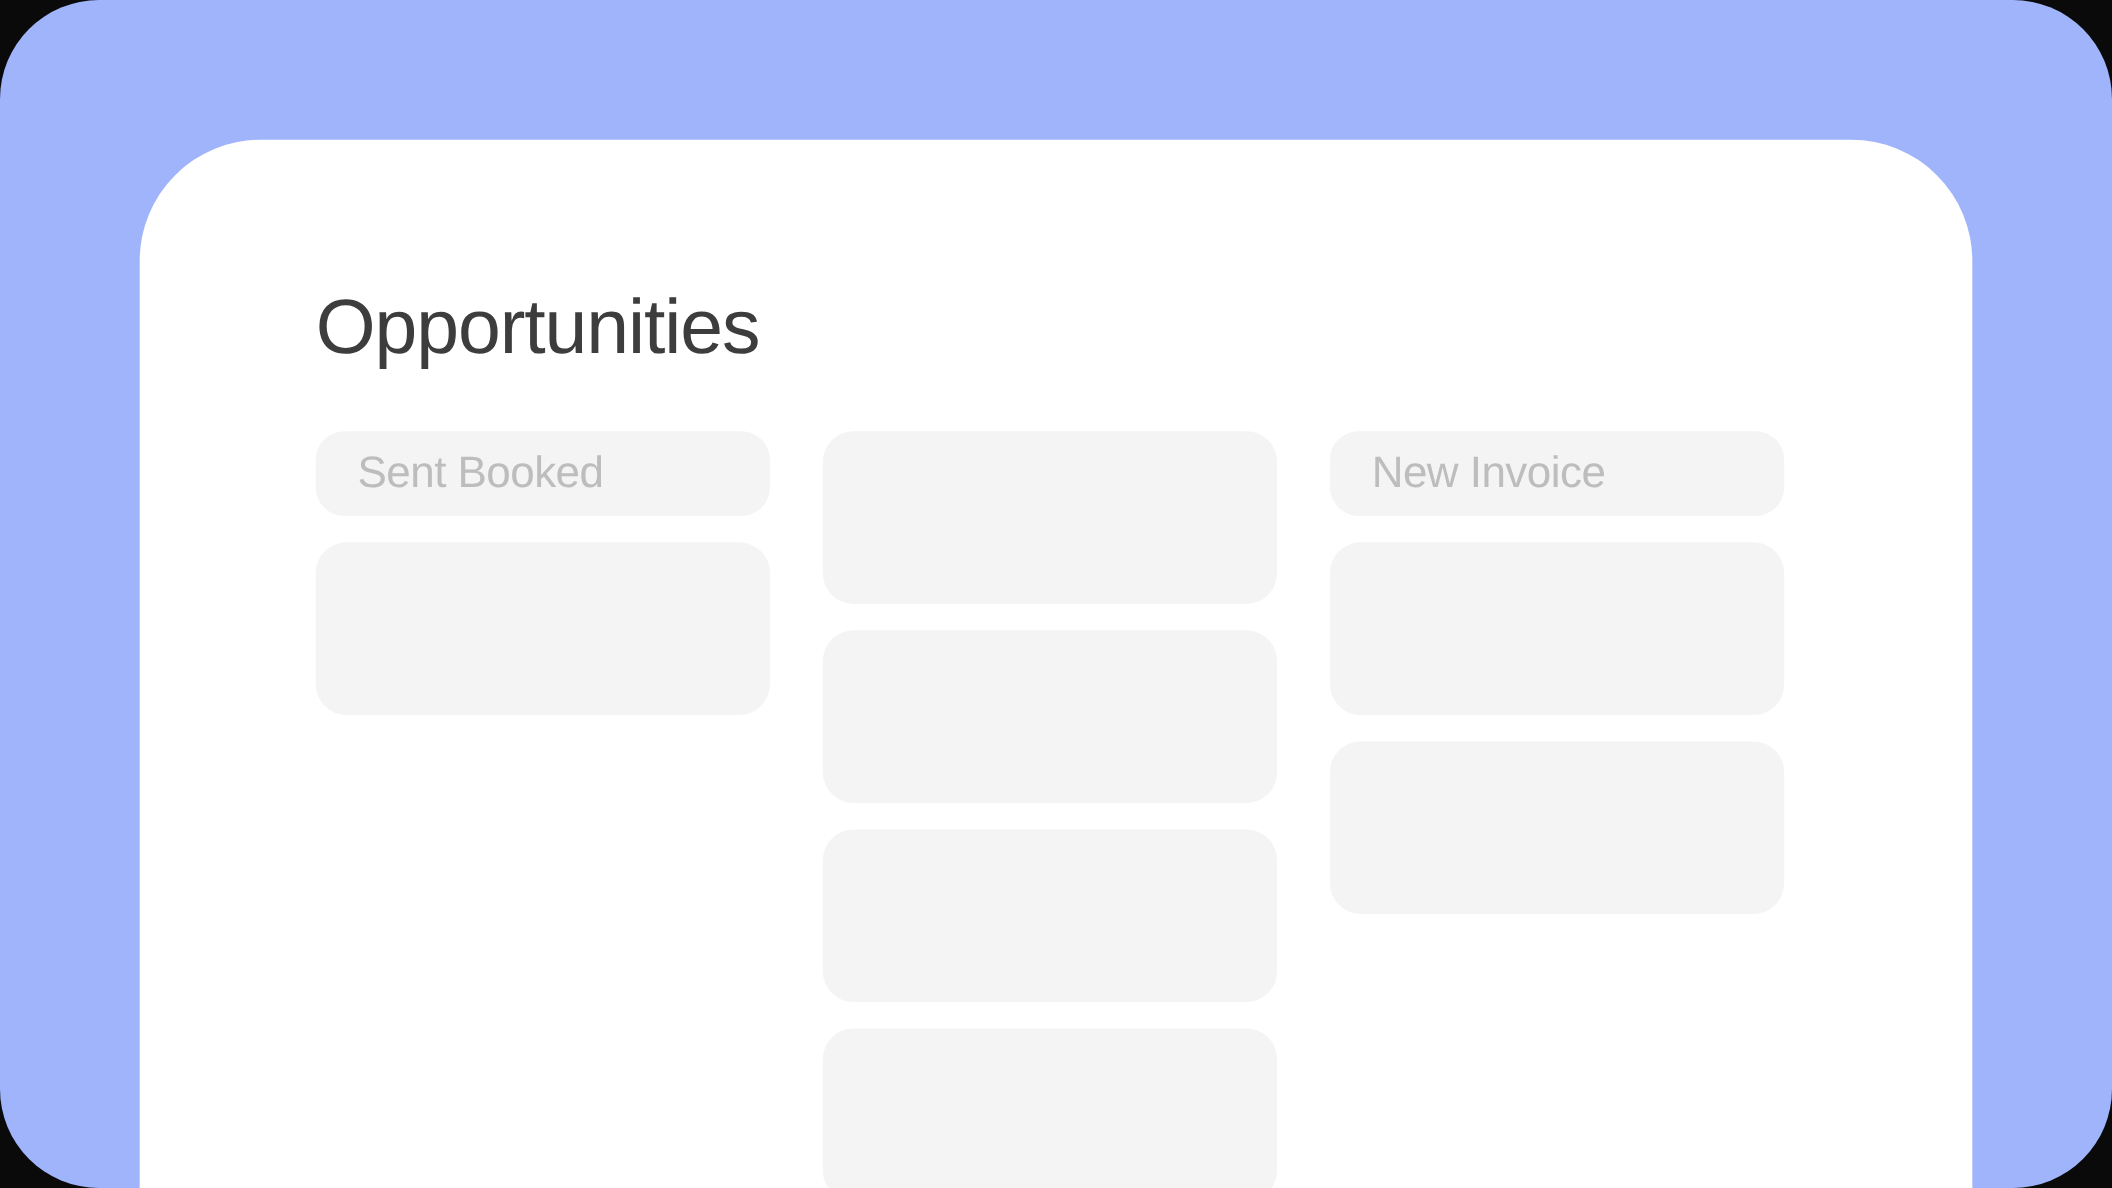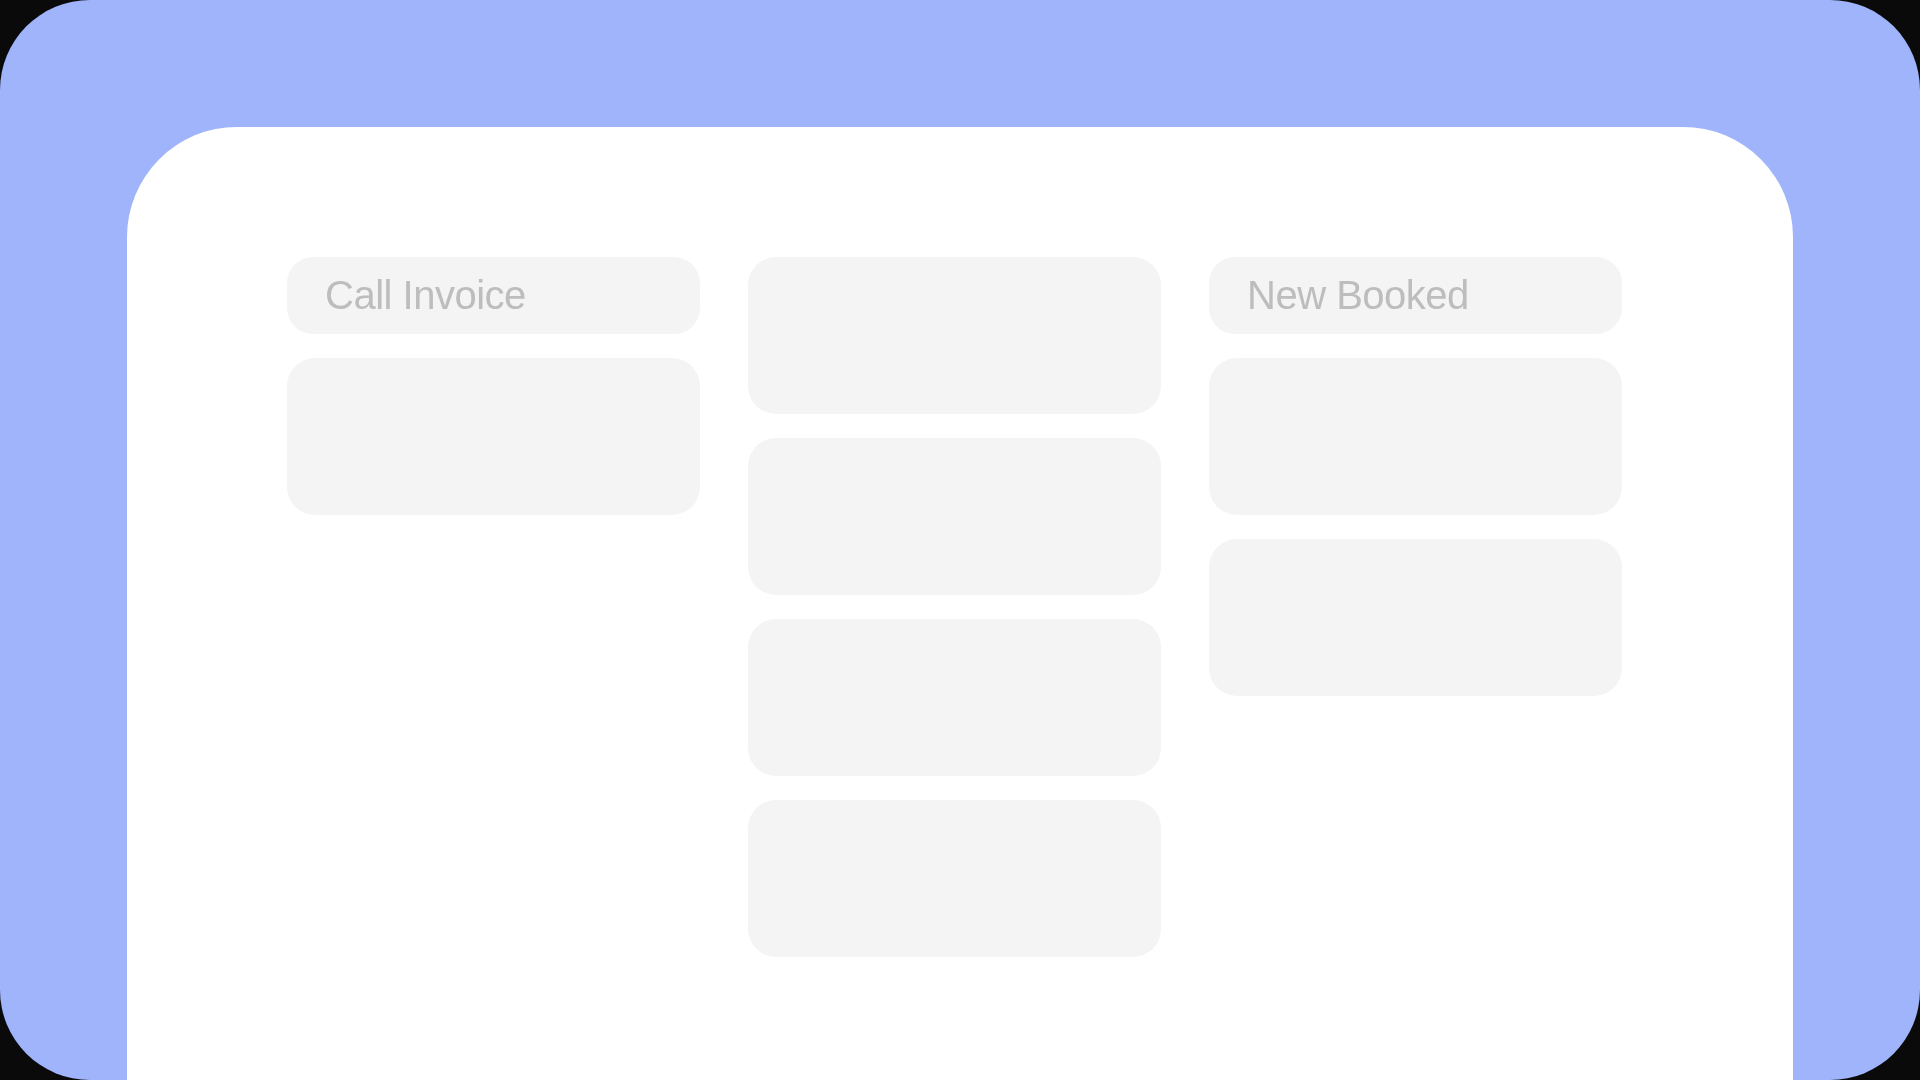--- a/index.html
+++ b/index.html
@@ -73,36 +73,37 @@
       background: #F4F4F4;
       border-radius: 28px;
       height: 157px;
     }
   </style>
 </head>
 <body>
 
 <div class="outer-container">
   <div class="inner-panel">
+    <h1 class="page-title">Opportunities</h1>
 
     <div class="columns">
 
       <div class="column">
-        <div class="column-header">Call Invoice</div>
+        <div class="column-header">Sent Booked</div>
         <div class="card"></div>
       </div>
 
       <div class="column">
         <div class="card"></div>
         <div class="card"></div>
         <div class="card"></div>
         <div class="card"></div>
       </div>
 
       <div class="column">
-        <div class="column-header">New Booked</div>
+        <div class="column-header">New Invoice</div>
         <div class="card"></div>
         <div class="card"></div>
       </div>
 
     </div>
   </div>
 </div>
 
 </body></html>

